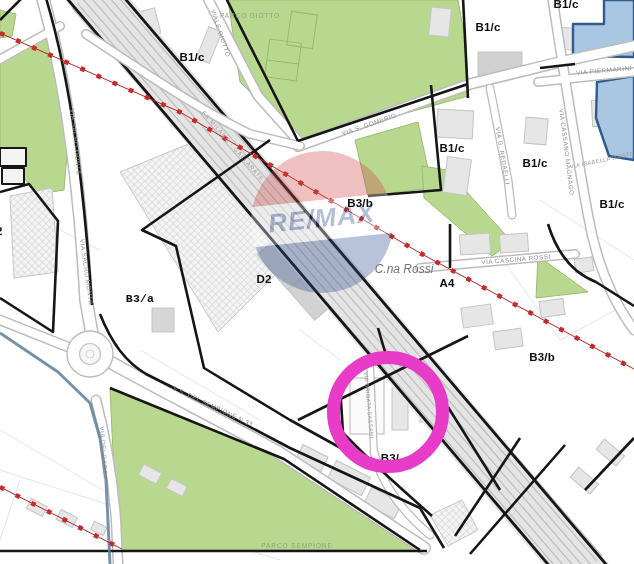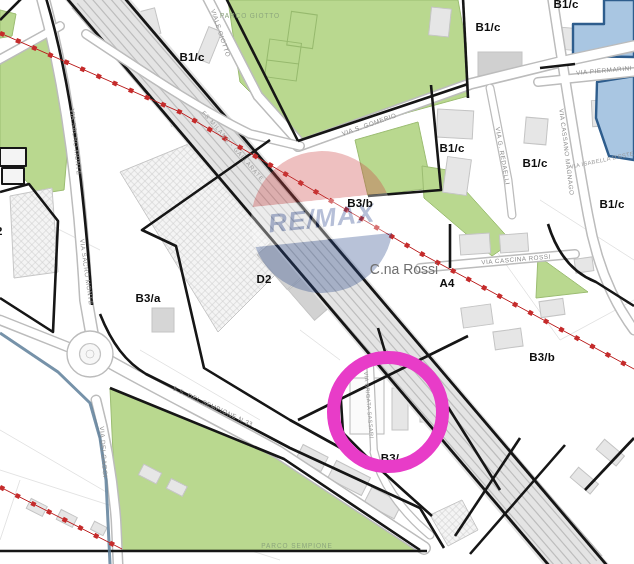--- a/index.html
+++ b/index.html
@@ -6,21 +6,21 @@
   .stage{position:relative;width:634px;height:564px;overflow:hidden;background:#fff;
          font-family:"Liberation Sans",sans-serif;}
   .stage svg{position:absolute;left:0;top:0;}
   #labels{position:absolute;left:0;top:0;width:100%;height:100%;z-index:40;pointer-events:none;}
   .lbl{position:absolute;white-space:nowrap;transform:translate(-50%,-50%) rotate(var(--r,0deg));}
   .lbl.zone{font-weight:700;font-size:11.5px;color:#0d0d0d;letter-spacing:.2px;}
   .lbl.street{font-size:6.3px;color:#8d8d8d;letter-spacing:.55px;}
   .lbl.streetsm{font-size:5.6px;color:#979797;letter-spacing:.4px;}
   .lbl.rail{font-size:5.8px;color:#9f9f9f;letter-spacing:1px;}
   .lbl.park{font-size:6.5px;color:#8ba47c;letter-spacing:.9px;}
-  .lbl.place{font-size:14px;color:#707070;}
+  .lbl.place{font-size:12px;color:#707070;font-style:italic;}
   #watermark{position:absolute;left:251px;top:151px;width:142px;height:142px;z-index:30;
              opacity:.33;border-radius:50%;overflow:hidden;transform:rotate(-6deg);}
   #watermark .band-red{position:absolute;left:0;top:0;width:100%;height:49px;background:#cc4444;}
   #watermark .band-white{position:absolute;left:0;top:49px;width:100%;height:40px;background:#ffffff;}
   #watermark .band-blue{position:absolute;left:0;top:89px;width:100%;height:53px;background:#2b4a8c;}
   #watermark .wm-text{position:absolute;left:0;top:52px;width:100%;text-align:center;
              font-weight:700;font-style:italic;font-size:26px;color:#24418a;letter-spacing:1px;}
   #ring{position:absolute;z-index:50;border-radius:50%;pointer-events:none;}
 </style>
 </head>
@@ -222,21 +222,21 @@
 
 <div id="labels">
       <div class="lbl zone" style="left: 192px; top: 57px; --r: 0deg;">B1/c</div>
       <div class="lbl zone" style="left: 452px; top: 148px; --r: 0deg;">B1/c</div>
       <div class="lbl zone" style="left: 488px; top: 27px; --r: 0deg;">B1/c</div>
       <div class="lbl zone" style="left: 566px; top: 4px; --r: 0deg;">B1/c</div>
       <div class="lbl zone" style="left: 535px; top: 163px; --r: 0deg;">B1/c</div>
       <div class="lbl zone" style="left: 612px; top: 204px; --r: 0deg;">B1/c</div>
       <div class="lbl zone" style="left: 360px; top: 203px; --r: 0deg;">B3/b</div>
       <div class="lbl zone" style="left: 542px; top: 357px; --r: 0deg;">B3/b</div>
-      <div class="lbl zone" style="left: 148px; top: 298px; --r: 0deg;">B3/a</div>
+      <div class="lbl zone" style="left: 140px; top: 298px; font-family: Liberation Mono, monospace; --r: 0deg;">B3/a</div>
       <div class="lbl zone" style="left: 264px; top: 279px; --r: 0deg;">D2</div>
       <div class="lbl zone" style="left: -5px; top: 231px; --r: 0deg;">D2</div>
       <div class="lbl zone" style="left: 424px; top: 283px; margin-left: 23px; --r: 0deg;">A4</div>
       <div class="lbl zone" style="left: 390px; top: 458px; text-align: center; --r: 0deg;">B3/</div>
       <div class="lbl street" style="left: 221px; top: 33px; --r: 72deg;">VIALE GIOTTO</div>
       <div class="lbl street" style="left: 369px; top: 124px; --r: -19deg;">VIA S. GOMERIO</div>
       <div class="lbl street" style="left: 604px; top: 70px; --r: -5deg;">VIA PIERMARINI</div>
       <div class="lbl street" style="left: 567px; top: 152px; --r: 83deg;">VIA CASSANO MAGNAGO</div>
       <div class="lbl street" style="left: 503px; top: 156px; --r: 80deg;">VIA G. REDAELLI</div>
       <div class="lbl street" style="left: 516px; top: 259px; --r: -5deg;">VIA CASCINA ROSSI</div>

